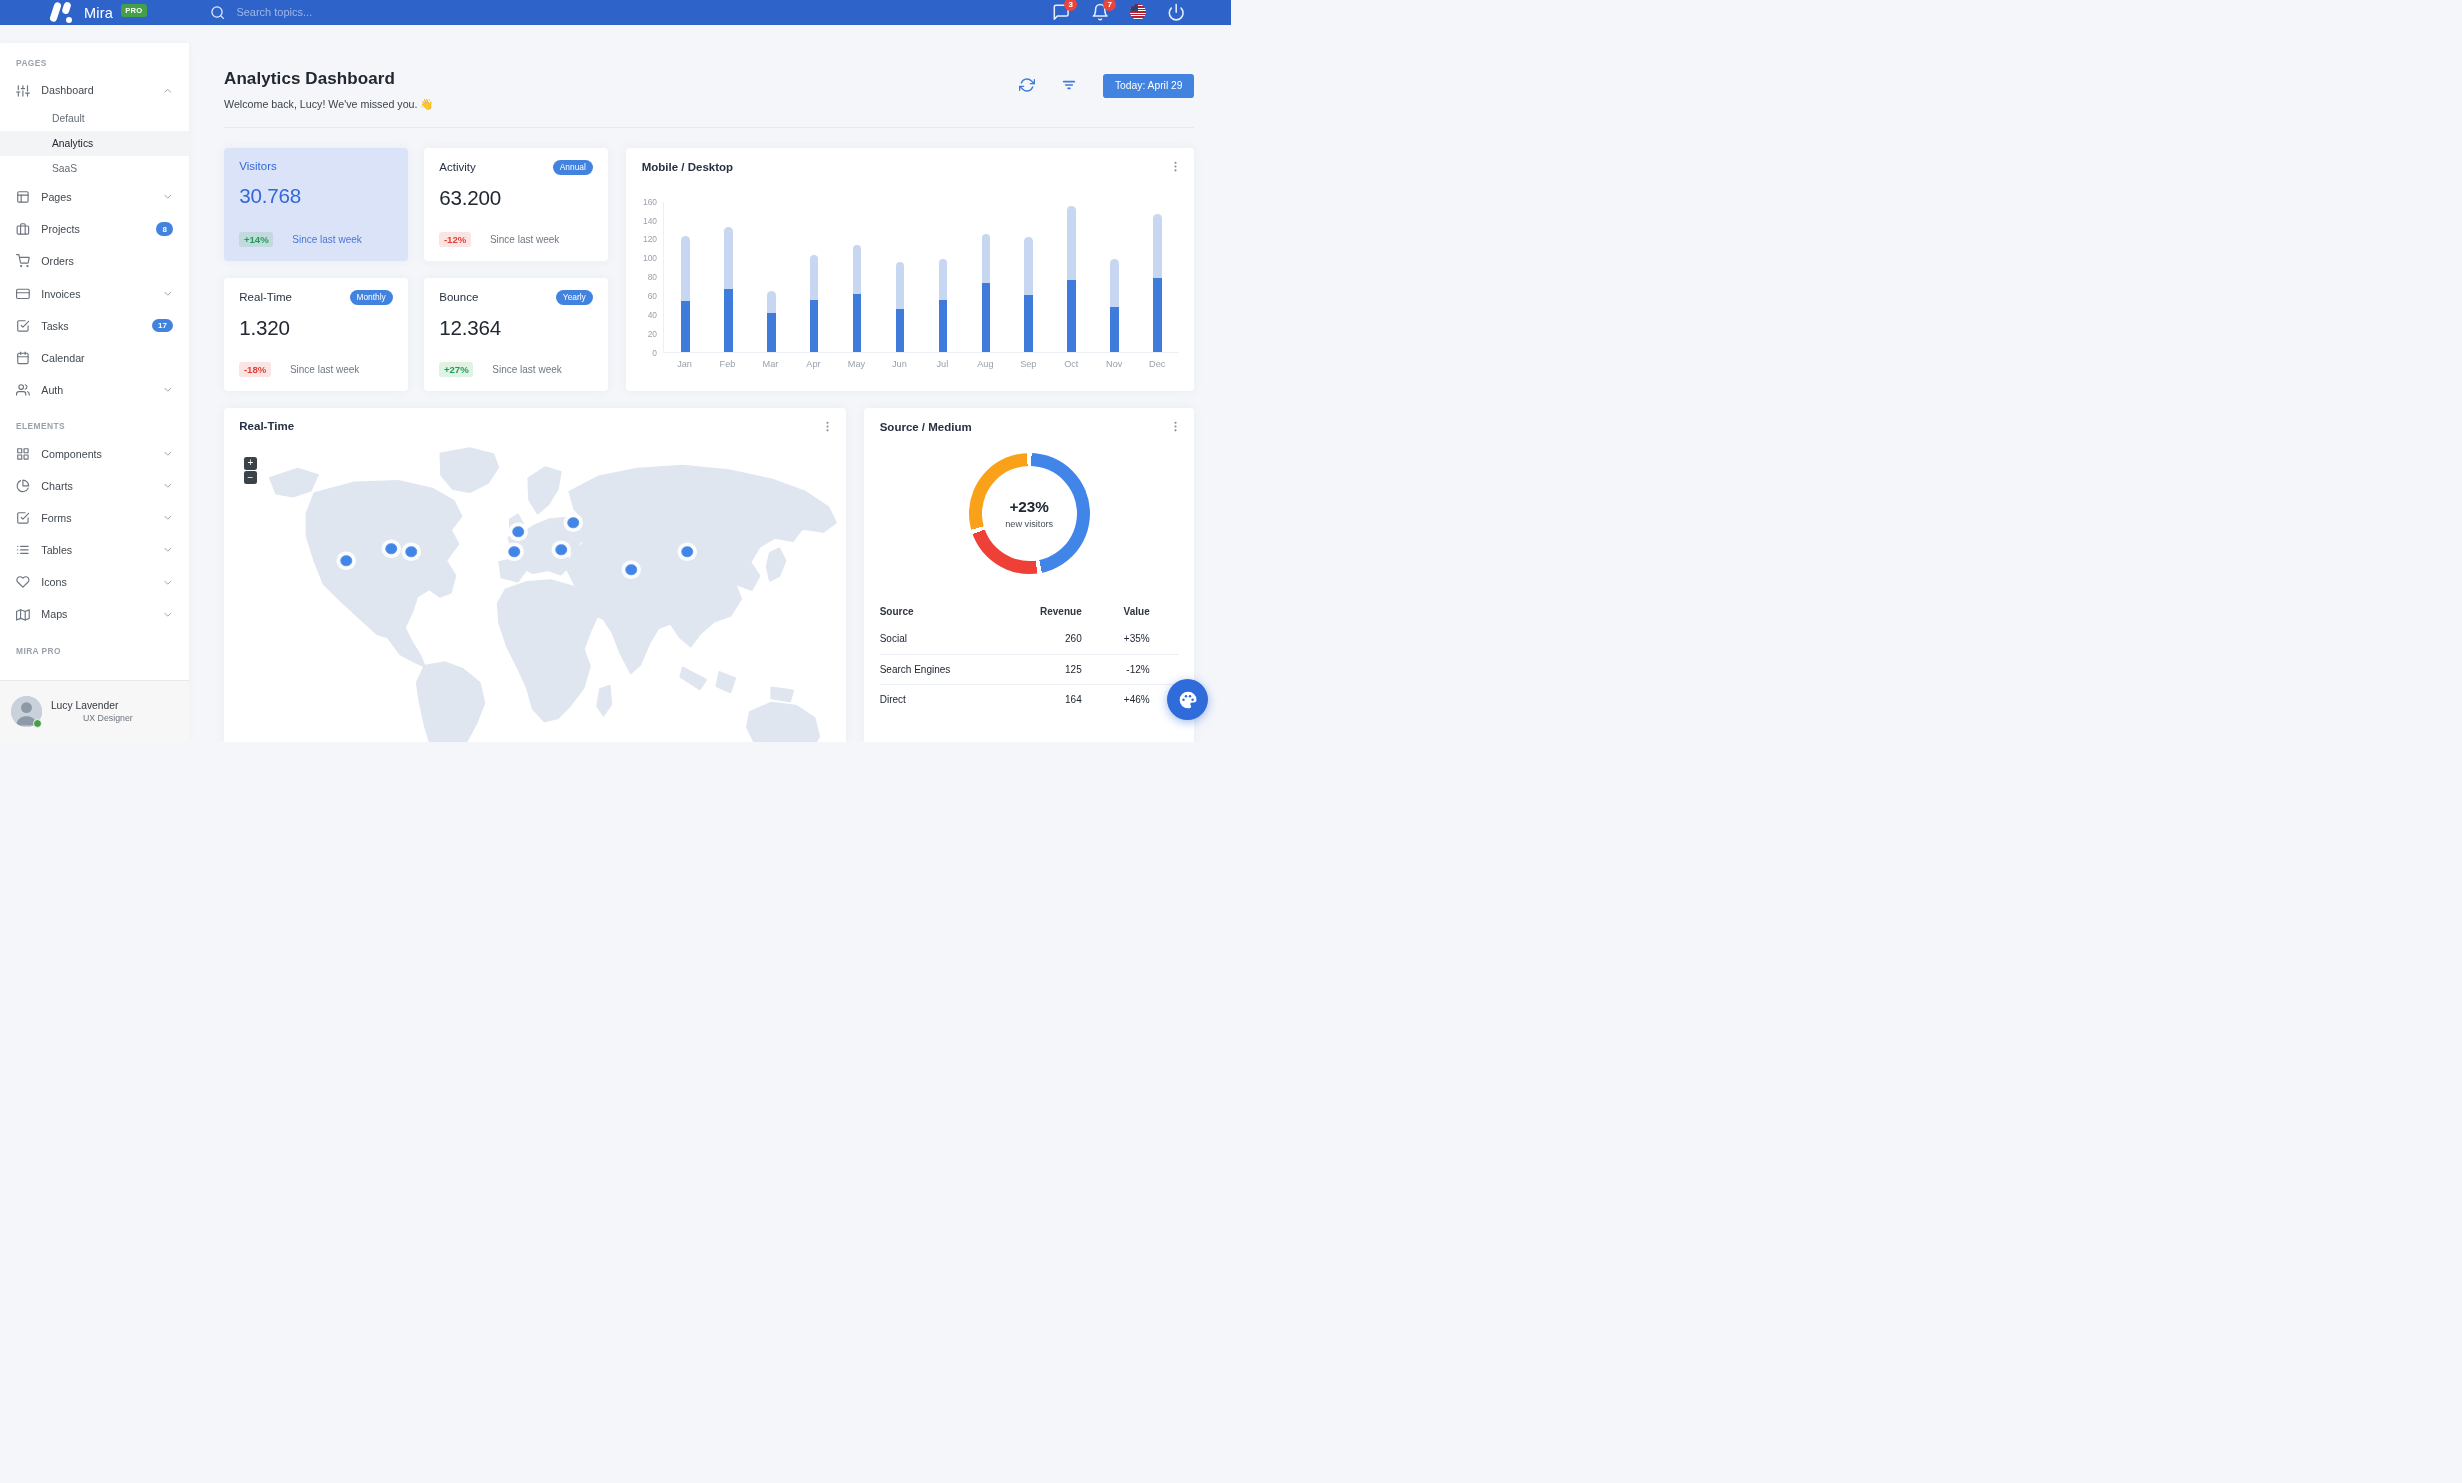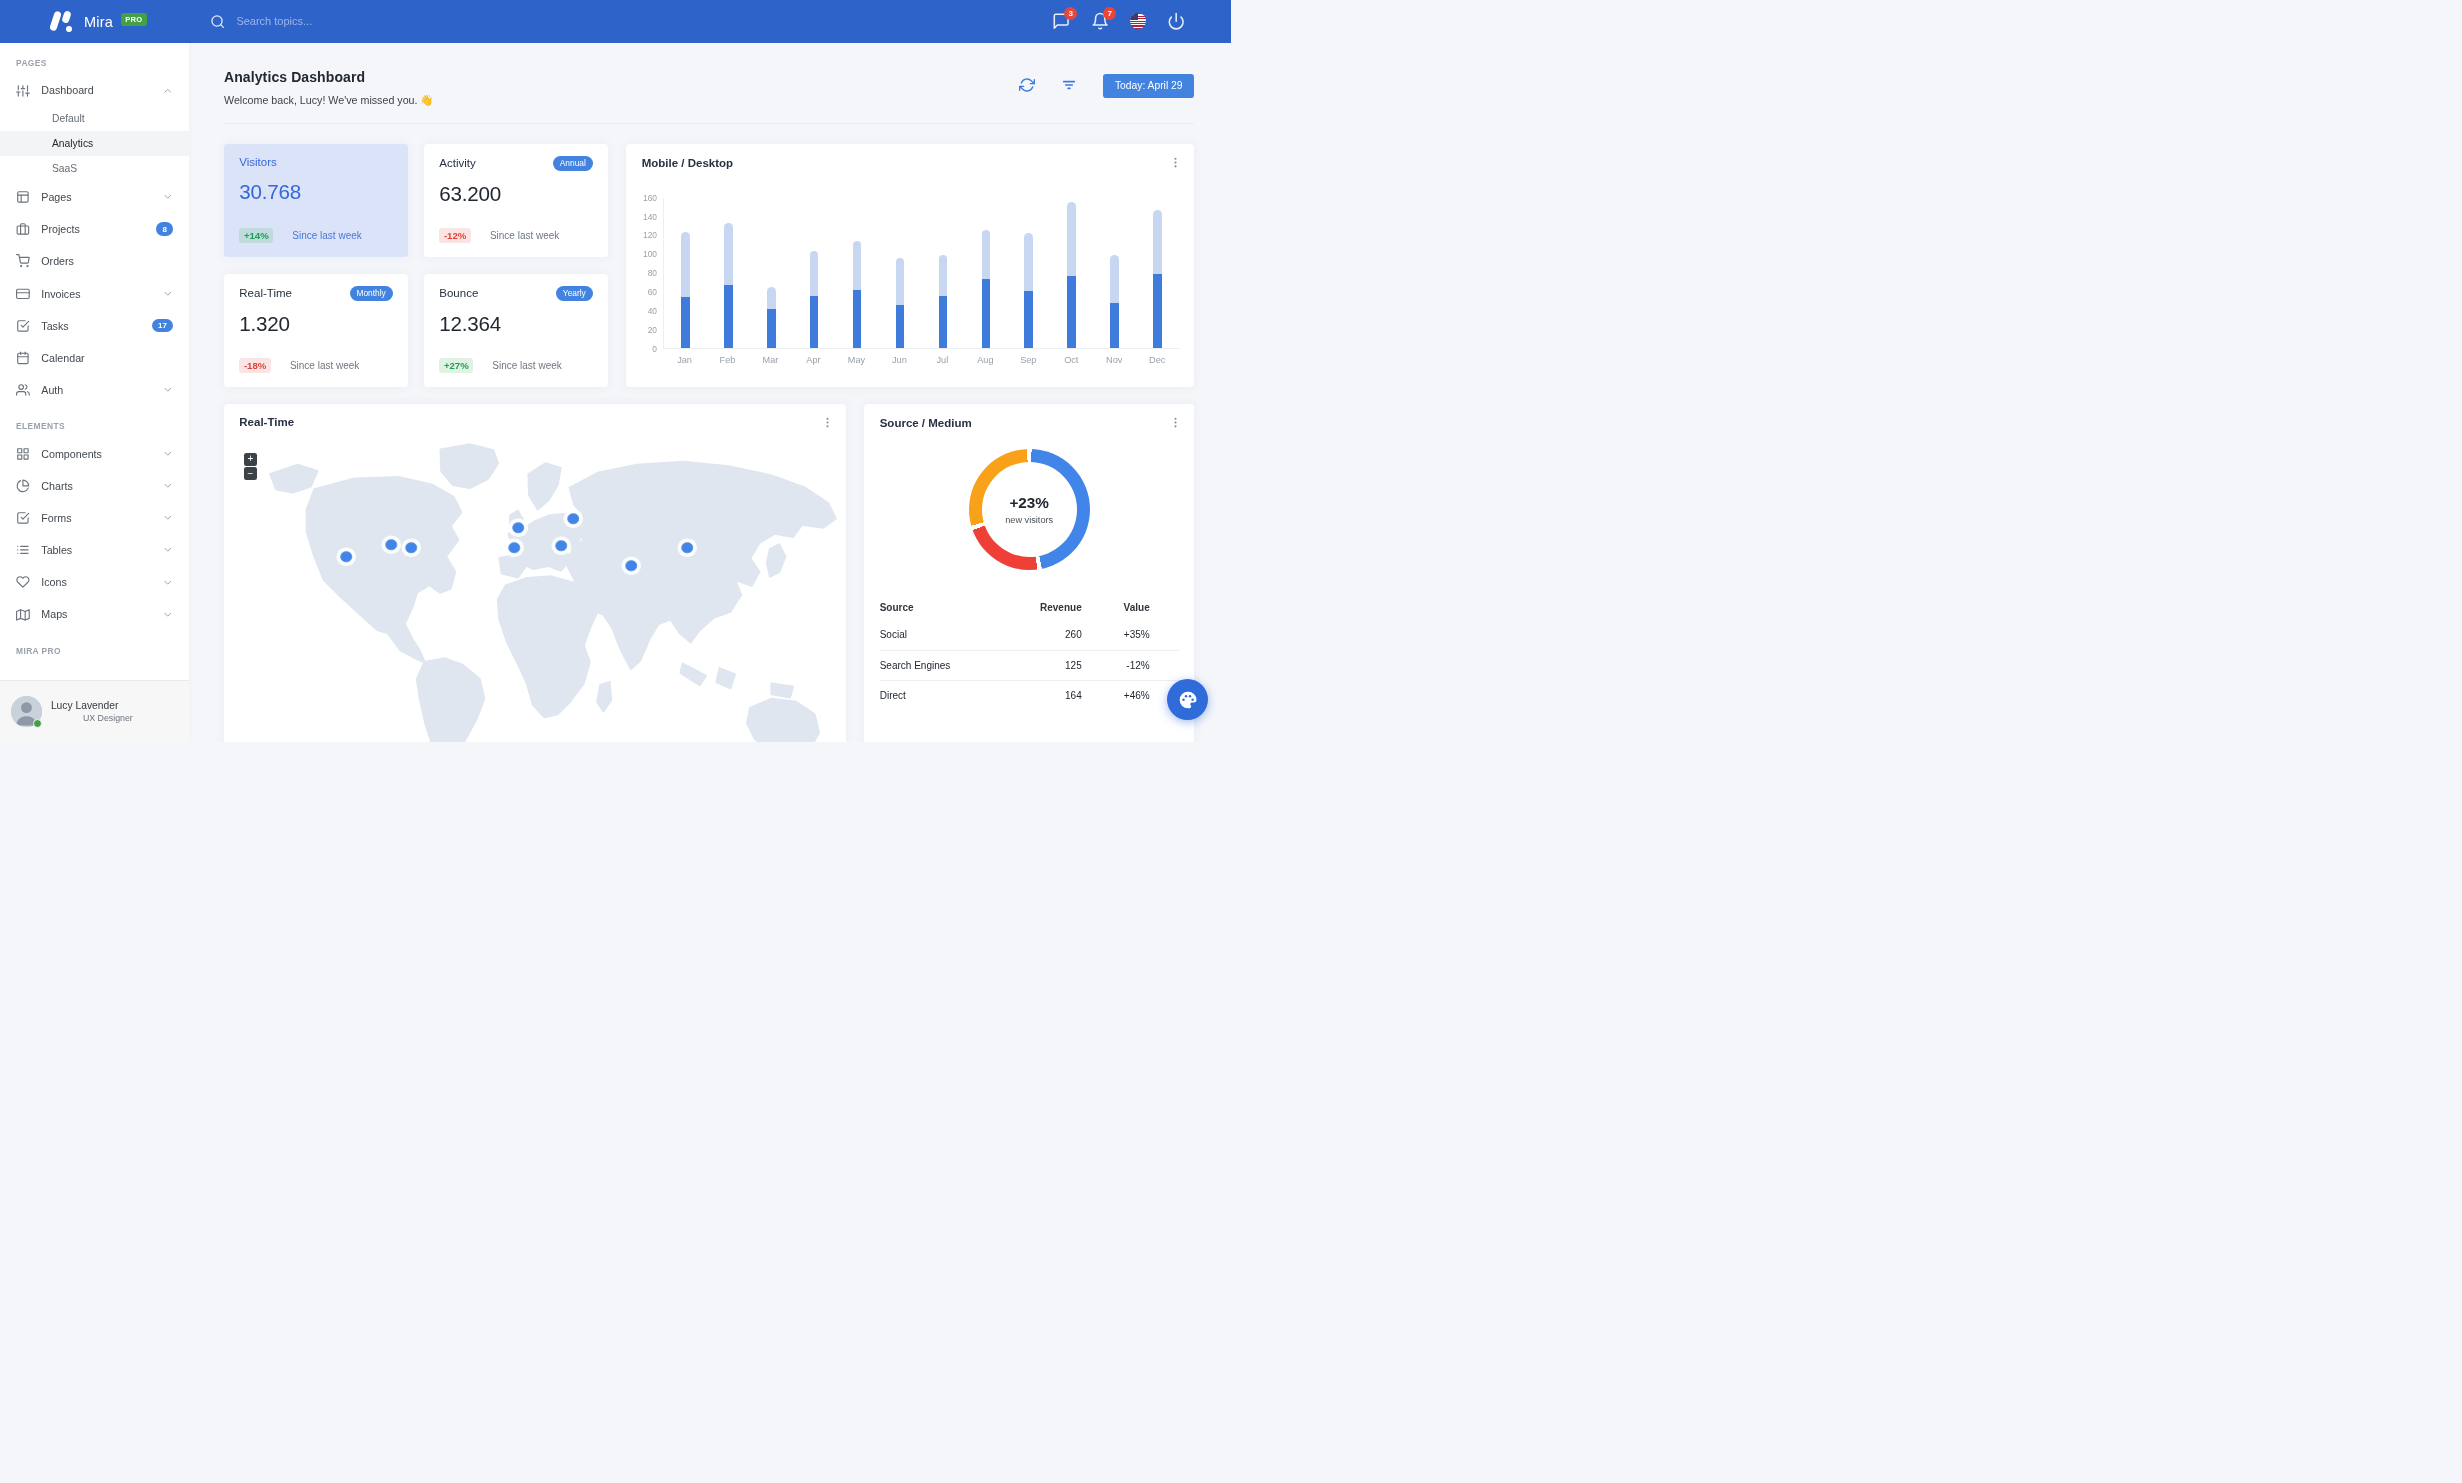--- a/index.html
+++ b/index.html
@@ -10,21 +10,21 @@
     --txt:#232A31; --txt-soft:#495057; --txt-gray:#6C747E; --txt-faint:#9AA1AB;
     --line:#E7EAEF; --bar-dark:#3E7BDB; --bar-light:#C7D6F1;
     --stat-blue-bg:#DBE3F8; --stat-blue-txt:#3568D4;
   }
   *{margin:0;padding:0;box-sizing:border-box;}
   html,body{width:1231px;height:742px;overflow:hidden;}
   body{font-family:"Liberation Sans", sans-serif;background:var(--page-bg);position:relative;}
   svg{display:block;}
 
   
-  .navbar{position:absolute;top:0;left:0;right:0;height:43px;background:var(--navbar);display:flex;align-items:center;z-index:50;}
+  .navbar{position:absolute;top:0;left:0;right:0;height:25px;background:var(--navbar);display:flex;align-items:center;z-index:50;}
   .brand{display:flex;align-items:center;gap:7.6px;padding-left:49px;width:189px;flex:0 0 auto;}
   .logo{position:relative;width:27.5px;height:20.6px;flex:0 0 auto;}
   .logo i{position:absolute;background:#fff;border-radius:3.8px;width:6.9px;}
   .logo .s1{left:3.1px;top:0;height:20px;transform:rotate(18deg);}
   .logo .s2{left:13.8px;top:0;height:12.2px;transform:rotate(18deg);}
   .logo .dot{position:absolute;left:17px;top:14.5px;width:6.1px;height:6.1px;border-radius:50%;background:#fff;}
   .brand-name{color:#fff;font-size:14.5px;font-weight:500;letter-spacing:0.2px;}
   .pro-badge{background:#43A047;color:#fff;font-size:7.6px;font-weight:700;padding:2.3px 4.6px;border-radius:3.1px;align-self:flex-start;margin-top:1.5px;letter-spacing:0.2px;text-align:right;}
   .nav-search{display:flex;align-items:center;gap:10.7px;margin-left:21.4px;flex:1;}
   .nav-search svg{stroke:#E6ECF8;}
@@ -54,21 +54,21 @@
   .side-footer{position:absolute;left:0;right:0;bottom:0;height:62px;background:#F7F7F8;border-top:0.8px solid #E7E9EC;display:flex;align-items:center;gap:9.2px;padding:0 10.7px;cursor:pointer;}
   .avatar{position:relative;width:31px;height:31px;border-radius:50%;background:linear-gradient(135deg,#CBD3DC,#AEB9C5);flex:0 0 auto;}
   .avatar svg{position:absolute;inset:0;border-radius:50%;}
   .avatar .status{position:absolute;right:-0.8px;bottom:-0.8px;width:9.2px;height:9.2px;border-radius:50%;background:#43A047;border:1.5px solid #F7F7F8;}
   .u-name{font-size:10.3px;color:#343A40;font-weight:500;}
   .u-role{font-size:8.8px;color:#6C747E;margin-top:2.3px;padding-left:32px;}
 
   
   .main{position:absolute;top:43px;left:189px;right:0;bottom:0;overflow:hidden;padding:26px 37px 0 35px;}
   .page-head{display:flex;align-items:flex-start;}
-  .page-title{font-size:14px;font-weight:700;color:#212832;letter-spacing:0.1px;}
+  .page-title{font-size:17px;font-weight:700;color:#212832;letter-spacing:0.1px;}
   .page-sub{font-size:10.7px;color:#3C434A;margin-top:9.2px;}
   .head-actions{margin-left:auto;display:flex;align-items:center;gap:25px;margin-top:4.6px;}
   .icon-ghost{width:17px;height:17px;cursor:pointer;}
   .icon-ghost svg{stroke:var(--accent-dark);}
   .date-btn{background:var(--accent);color:#fff;border:none;font-family:inherit;font-size:10.3px;padding:6.9px 11.5px;border-radius:3.1px;cursor:pointer;font-weight:400;}
   .divider{height:0.8px;background:var(--line);margin-top:16px;}
 
   .row1{display:flex;gap:18.4px;margin-top:20px;}
   .stats-grid{display:grid;grid-template-columns:184px 184px;grid-auto-rows:113px;column-gap:16px;row-gap:17px;flex:0 0 auto;}
   .card{background:var(--card-bg);border-radius:3.8px;box-shadow:0 0 10.7px rgba(53,64,82,.06);}

